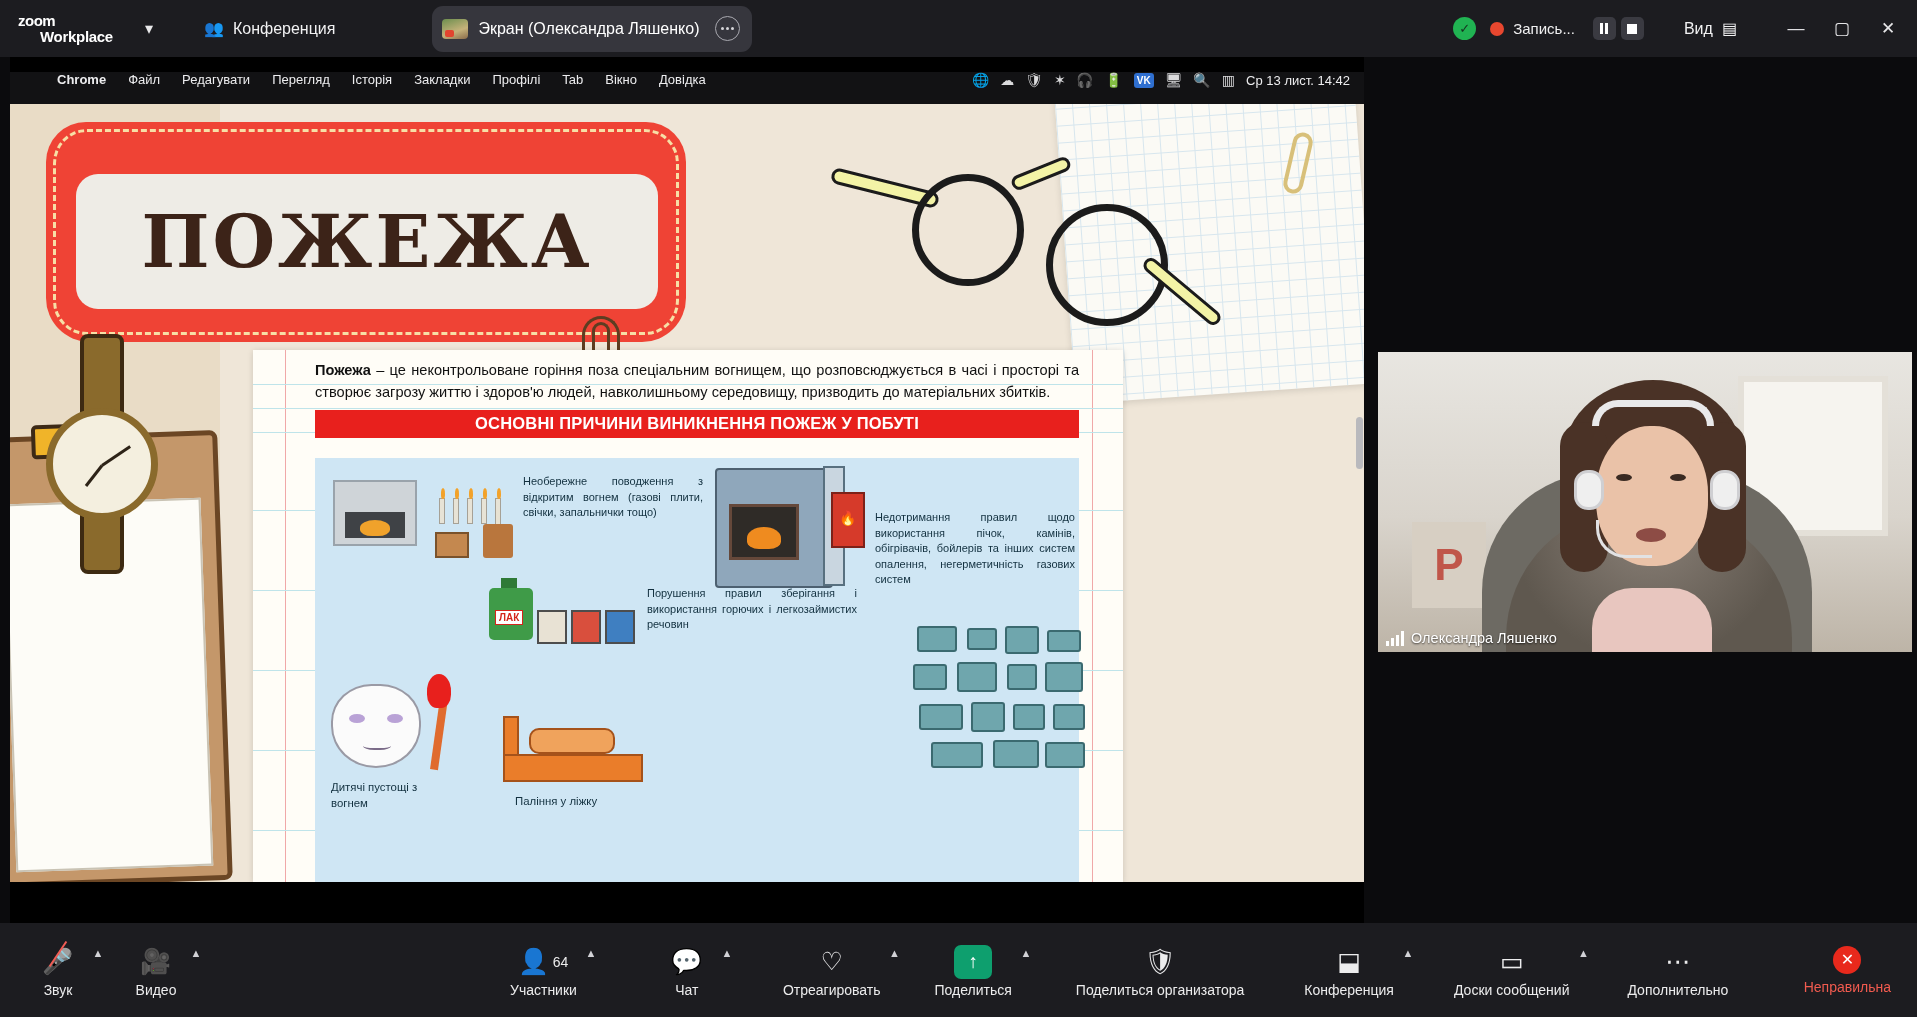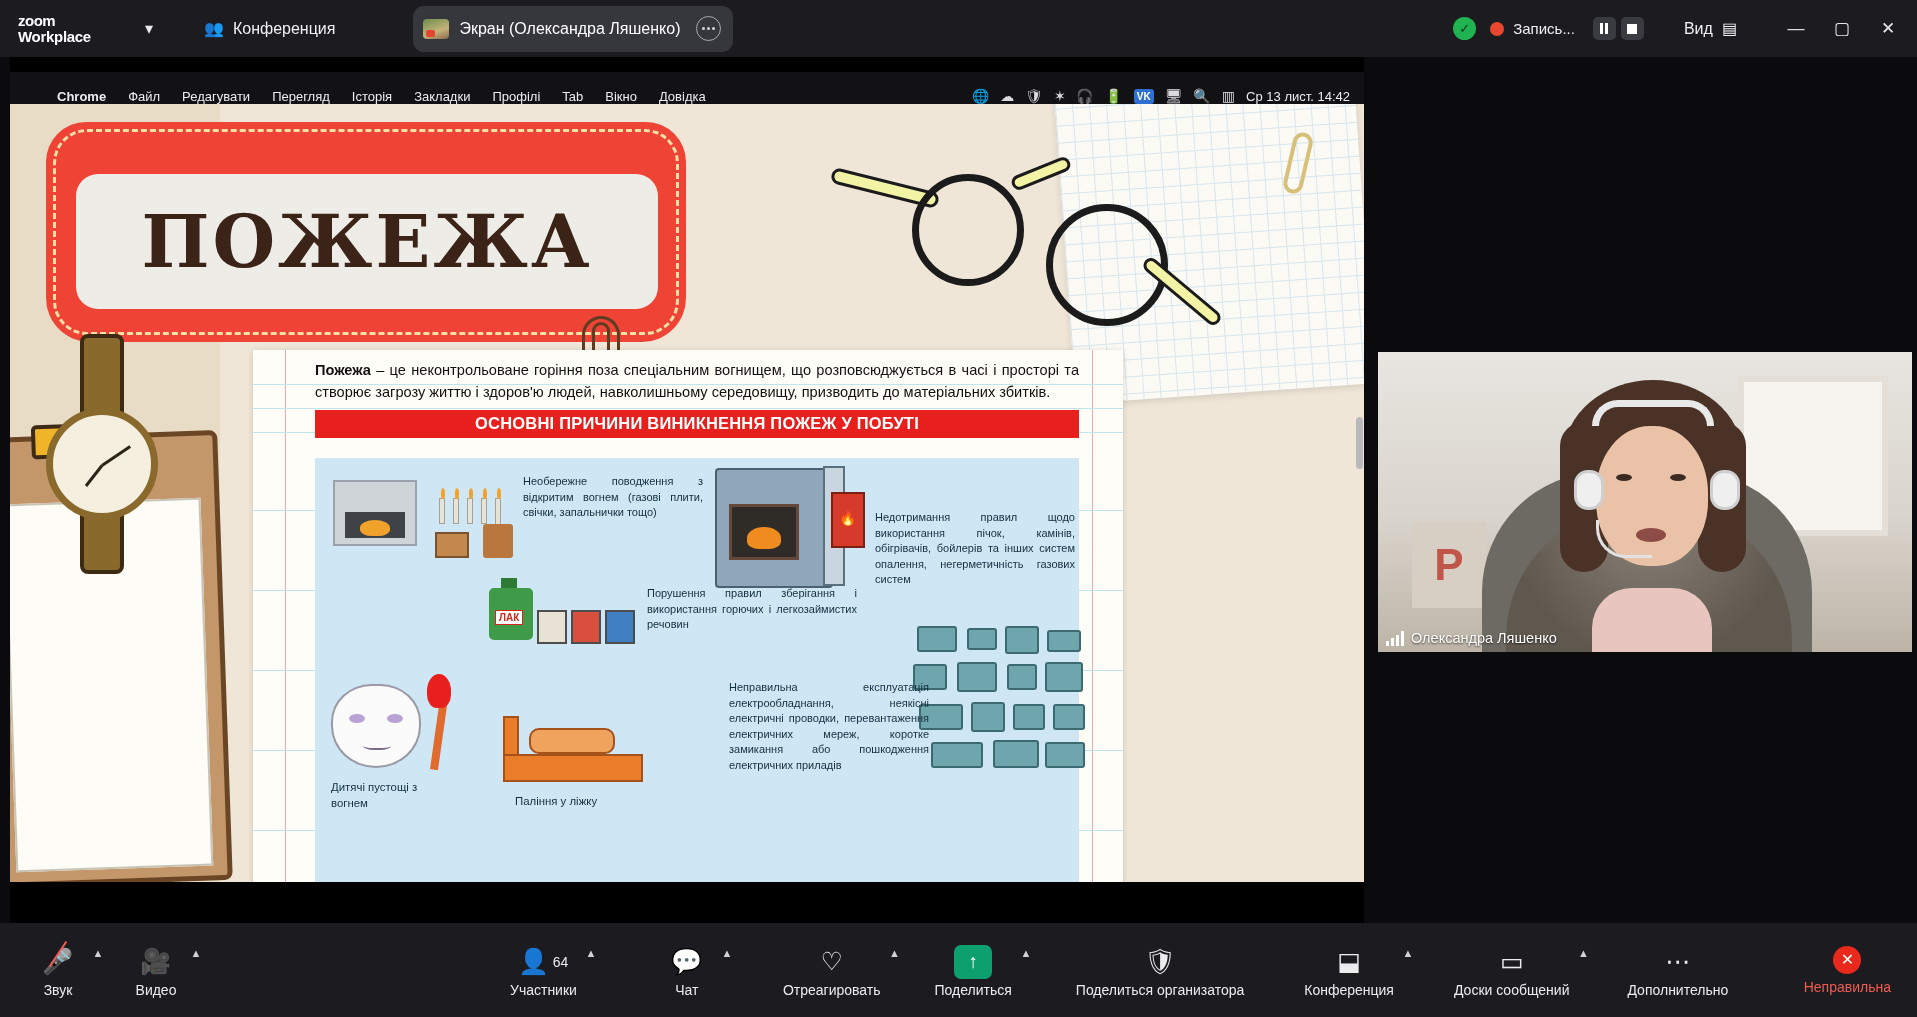--- a/index.html
+++ b/index.html
@@ -10,33 +10,33 @@
     overflow: hidden;
     color: #fff;
   }
   
   .zoom-topbar {
     position: absolute; left: 0; top: 0; width: 1917px; height: 57px;
     background: #1c1c20; display: flex; align-items: center;
   }
   .zoom-logo { margin-left: 18px; width: 92px; line-height: 1.05; }
   .zoom-logo .l1 { font-size: 15px; font-weight: bold; letter-spacing: -0.5px; }
-  .zoom-logo .l2 { font-size: 15px; font-weight: bold; letter-spacing: -0.3px; }
+  .zoom-logo .l2 { font-size: 15px; font-weight: bold; letter-spacing: -0.3px; margin-left: 22px; }
   .caret-btn {
     width: 34px; height: 34px; margin-left: 22px; border-radius: 6px;
     display: flex; align-items: center; justify-content: center; color: #e9e9ea;
   }
   .tab-conf {
     display: flex; align-items: center; gap: 9px; height: 40px;
     padding: 0 16px; border-radius: 9px; margin-left: 22px; color: #f1f1f2;
     font-size: 16px;
   }
   .tab-screen {
     display: flex; align-items: center; gap: 10px; height: 46px;
-    padding: 0 12px 0 10px; border-radius: 11px; margin-left: 62px;
+    padding: 0 12px 0 10px; border-radius: 11px; margin-left: 81px;
     background: #36363d; font-size: 16px; color: #fff;
   }
   .tab-screen .thumb {
     width: 26px; height: 20px; border-radius: 4px;
     background: linear-gradient(160deg,#6b8e4e,#c5b27a 60%,#8a6b4a);
     position: relative; overflow: hidden; flex: none;
   }
   .tab-screen .thumb:after {
     content: ""; position: absolute; left: 3px; bottom: 2px; width: 9px; height: 7px;
     background: #e2452f; border-radius: 2px;
@@ -74,21 +74,21 @@
   }
 
   
   .share-area {
     position: absolute; left: 10px; top: 57px; width: 1354px; height: 866px;
     background: #000; overflow: hidden;
   }
   
   .mac-menu {
     position: absolute; left: 0; top: 15px; width: 1354px; height: 32px;
-    background: #121214; display: flex; align-items: flex-end; font-size: 13px; color: #ededef;
+    background: #121214; display: flex; align-items: flex-start; font-size: 13px; color: #ededef;
   }
   .mac-menu .apple { margin: 0 16px 0 20px; font-size: 17px; }
   .mac-menu .mi { padding: 0 11px; }
   .mac-menu .mi.b { font-weight: bold; }
   .mac-menu .right { margin-left: auto; display: flex; align-items: center; gap: 11px; padding-right: 14px; }
   .mac-menu .right .ic { font-size: 14px; opacity: .92; }
   .mi-badge {
     background: #2f6fd0; color: #fff; font-size: 10px; font-weight: bold;
     border-radius: 3px; padding: 2px 3px;
   }
@@ -634,21 +634,20 @@
           <i style="left:100px;top:78px;width:32px;height:26px"></i>
           <i style="left:140px;top:78px;width:32px;height:26px"></i>
           <i style="left:18px;top:116px;width:52px;height:26px"></i>
           <i style="left:80px;top:114px;width:46px;height:28px"></i>
           <i style="left:132px;top:116px;width:40px;height:26px"></i>
         </div>
 
         <div class="info-txt" style="left:208px;top:16px;width:180px">Необережне поводження з відкритим вогнем (газові плити, свічки, запальнички тощо)</div>
         <div class="info-txt" style="left:332px;top:128px;width:210px">Порушення правил зберігання і використання горючих і легкозаймистих речовин</div>
         <div class="info-txt" style="left:560px;top:52px;width:200px">Недотримання правил щодо використання пічок, камінів, обігрівачів, бойлерів та інших систем опалення, негерметичність газових систем</div>
-        <div class="info-txt" style="left:414px;top:222px;width:200px">Неправильна експлуатація електрообладнання, неякісні електричні проводки, перевантаження електричних мереж, коротке замикання або пошкодження електричних приладів</div>
 
         <div class="cap" style="left:16px;top:322px;width:110px">Дитячі пустощі з вогнем</div>
         <div class="cap" style="left:200px;top:336px;width:140px">Паління у ліжку</div>
       </div>
     </div>
   </div>
 
   <div class="share-scroll"></div>
 </div>
 

